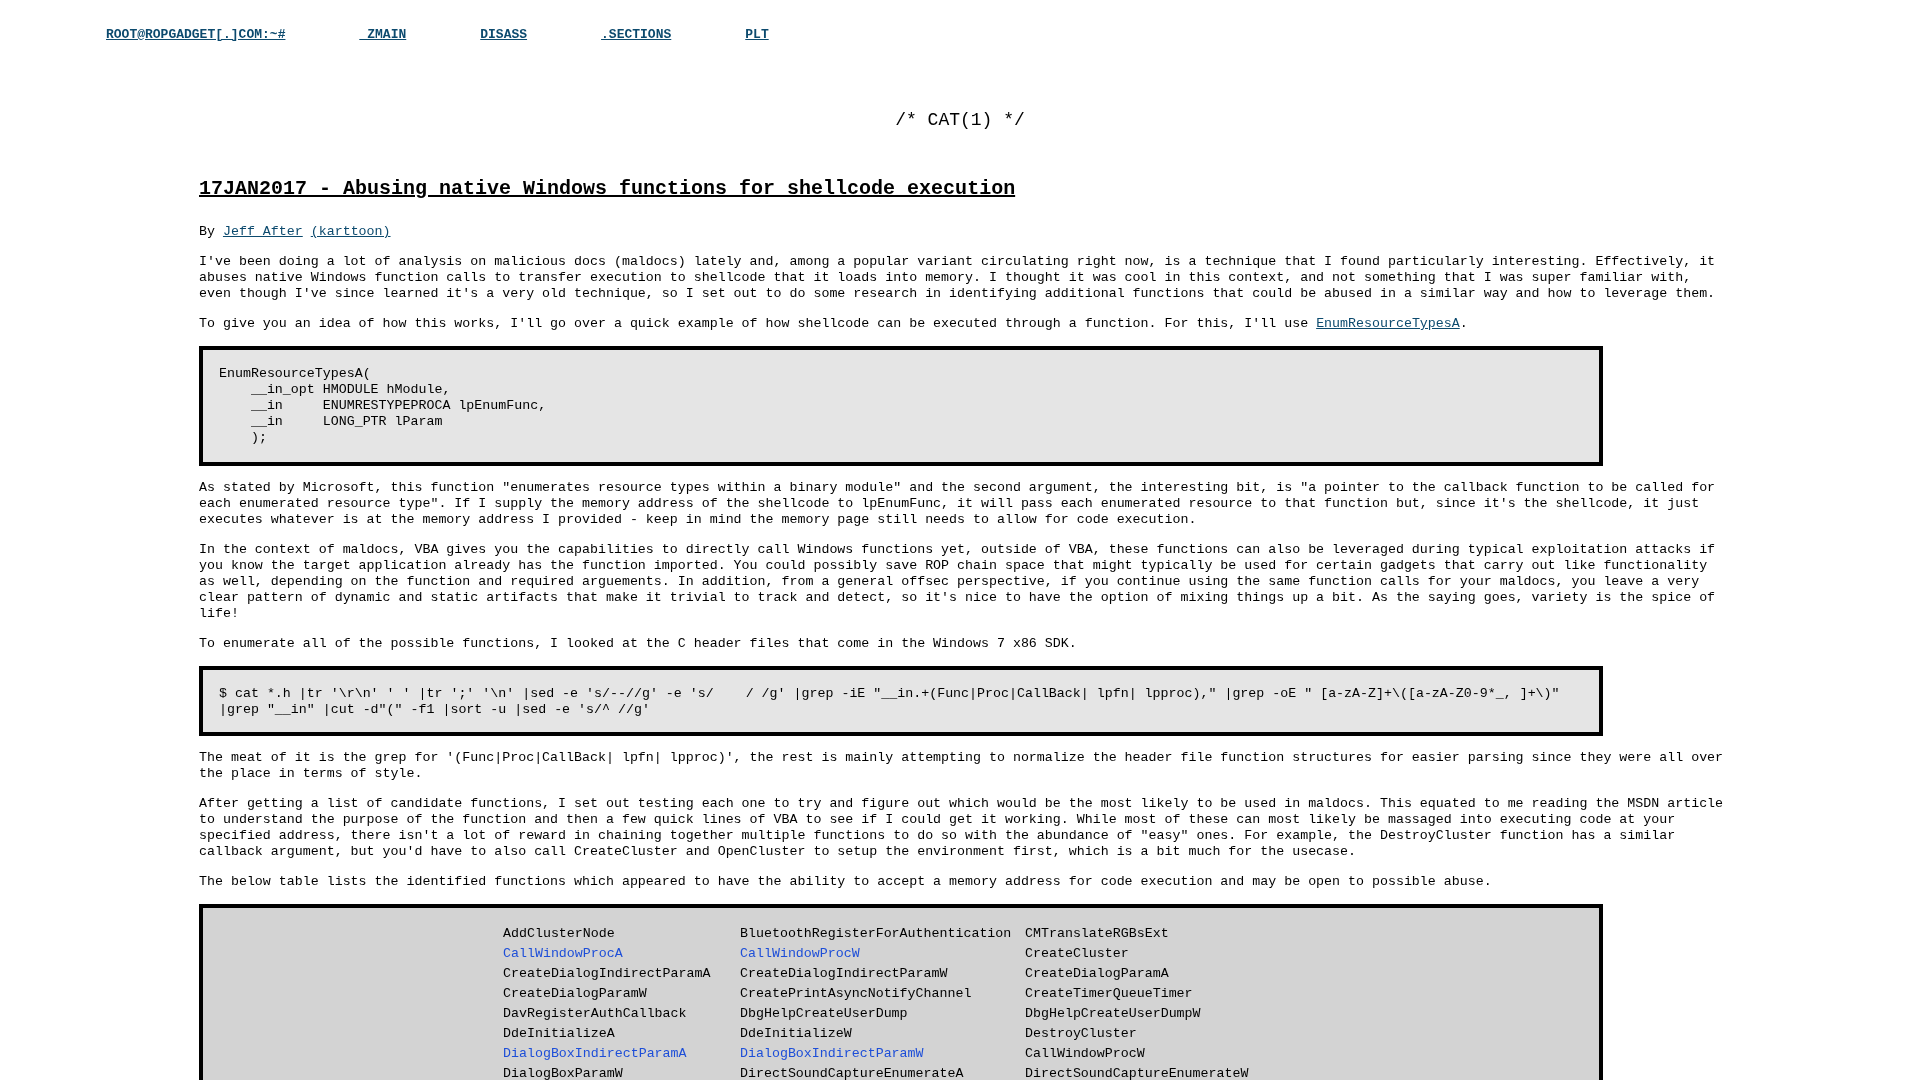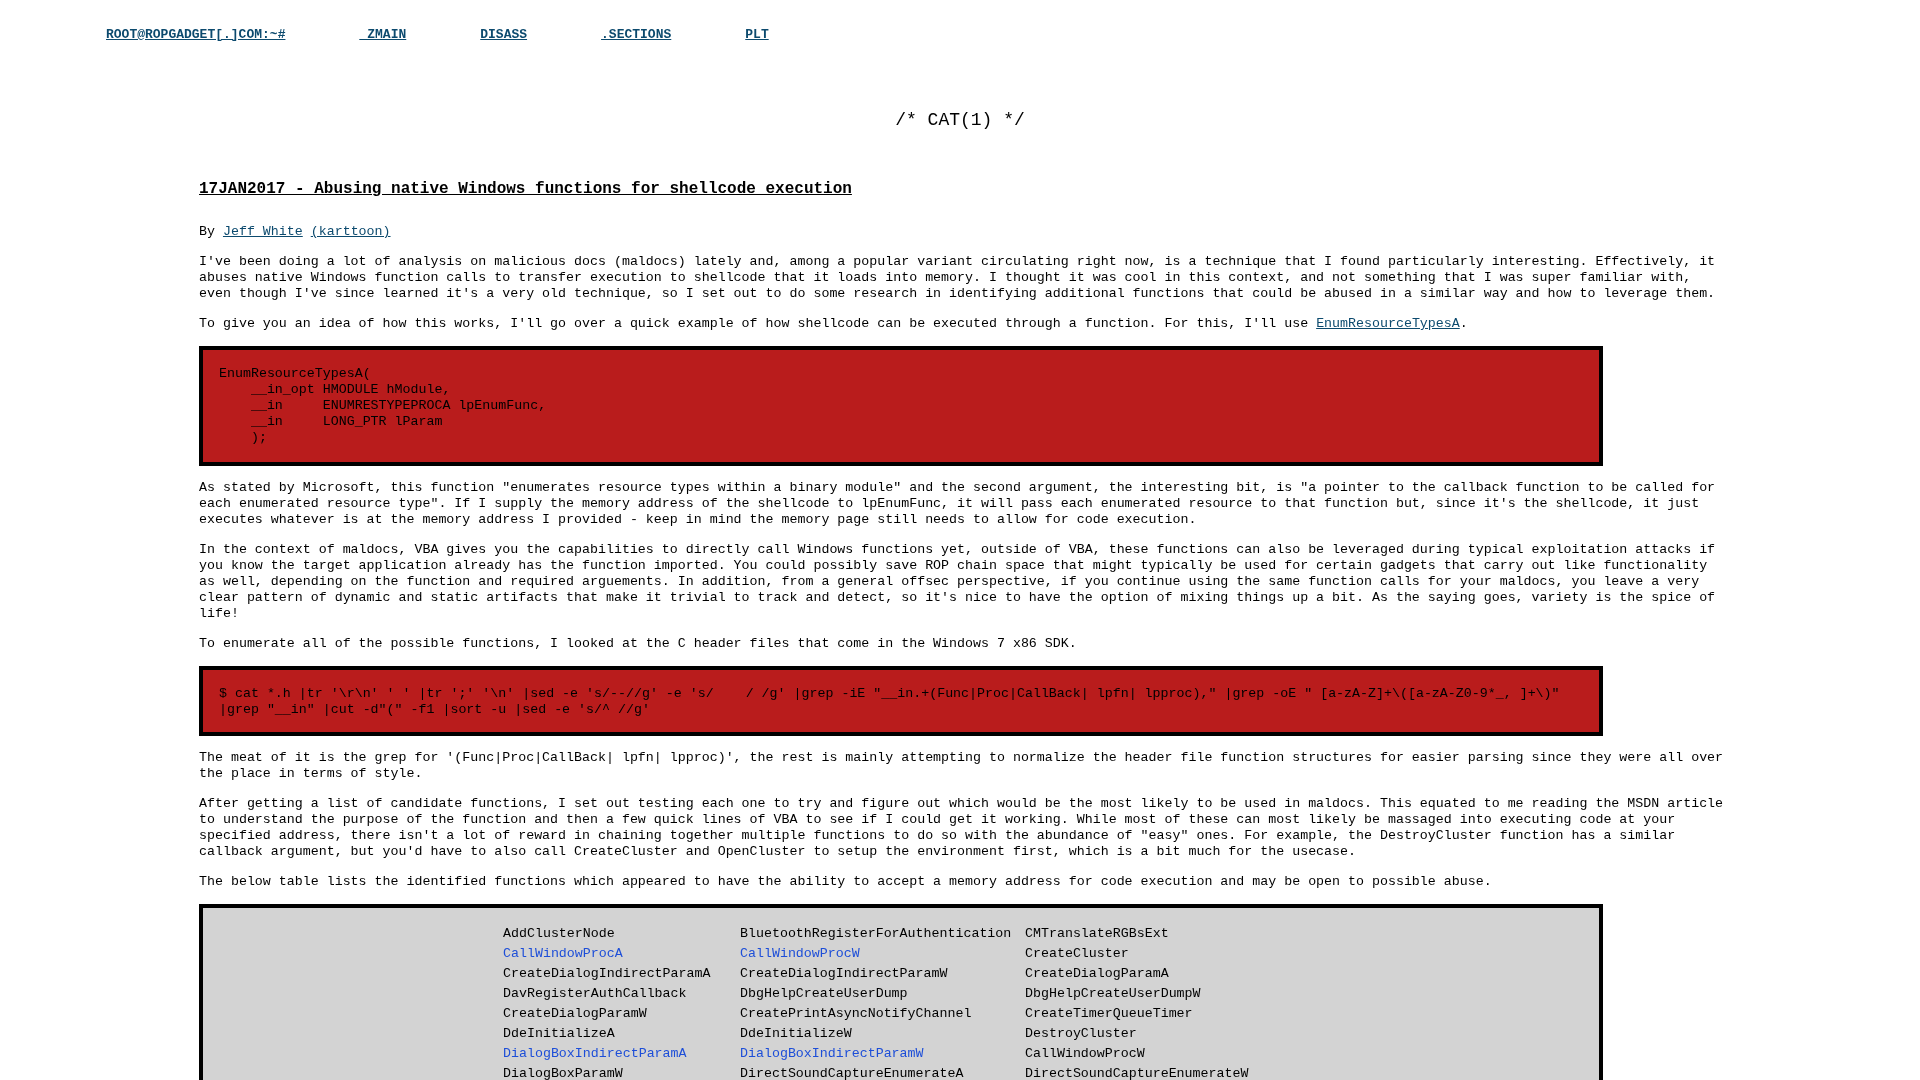--- a/index.html
+++ b/index.html
@@ -46,36 +46,36 @@
     }
 
     .content {
       position: absolute;
       top: 178px;
       left: 199px;
       width: 1530px;
     }
     .post-title {
       font-weight: bold;
-      font-size: 16px;
+      font-size: 20px;
       text-decoration: underline;
       margin: 0;
       height: 22px;
       line-height: 22px;
     }
     p {
       margin: 0;
       line-height: 16px;
       white-space: normal;
     }
     .byline { margin-top: 24px; }
     .gap { margin-top: 14px; }
 
     .codebox {
-      background: #b91c1c;
+      background: #e5e5e5;
       border: 4px solid #000;
       width: 1404px;
       box-sizing: border-box;
       padding: 16px 16px;
       margin-top: 14px;
       font-family: "Liberation Mono", monospace;
       font-size: 13.3px;
     }
     .codebox pre {
       margin: 0;
@@ -121,21 +121,21 @@
   <a class="n2">DISASS</a>
   <a class="n3">.SECTIONS</a>
   <a class="n4">PLT</a>
 </nav>
 
 <div class="cat-title">/* CAT(1) */</div>
 
 <main class="content">
   <h1 class="post-title">17JAN2017 - Abusing native Windows functions for shellcode execution</h1>
 
-  <p class="byline"><span>By </span><a>Jeff White</a> <a>(karttoon)</a></p>
+  <p class="byline"><span>By </span><a>Jeff After</a> <a>(karttoon)</a></p>
 
   <p class="gap">I've been doing a lot of analysis on malicious docs (maldocs) lately and, among a popular variant circulating right now, is a technique that I found particularly interesting. Effectively, it abuses native Windows function calls to transfer execution to shellcode that it loads into memory. I thought it was cool in this context, and not something that I was super familiar with, even though I've since learned it's a very old technique, so I set out to do some research in identifying additional functions that could be abused in a similar way and how to leverage them.</p>
 
   <p class="gap"><span>To give you an idea of how this works, I'll go over a quick example of how shellcode can be executed through a function. For this, I'll use </span><a>EnumResourceTypesA</a><span>.</span></p>
 
   <div class="codebox">
     <pre>EnumResourceTypesA(
     __in_opt HMODULE hModule,
     __in     ENUMRESTYPEPROCA lpEnumFunc,
     __in     LONG_PTR lParam
@@ -170,28 +170,28 @@
           <td class="c0 red">CallWindowProcA</td>
           <td class="c1 red">CallWindowProcW</td>
           <td class="c2">CreateCluster</td>
         </tr>
         <tr>
           <td class="c0">CreateDialogIndirectParamA</td>
           <td class="c1">CreateDialogIndirectParamW</td>
           <td class="c2">CreateDialogParamA</td>
         </tr>
         <tr>
+          <td class="c0">CreateDialogParamW</td>
+          <td class="c1">CreatePrintAsyncNotifyChannel</td>
+          <td class="c2">CreateTimerQueueTimer</td>
+        </tr>
+        <tr>
           <td class="c0">DavRegisterAuthCallback</td>
           <td class="c1">DbgHelpCreateUserDump</td>
           <td class="c2">DbgHelpCreateUserDumpW</td>
-        </tr>
-        <tr>
-          <td class="c0">CreateDialogParamW</td>
-          <td class="c1">CreatePrintAsyncNotifyChannel</td>
-          <td class="c2">CreateTimerQueueTimer</td>
         </tr>
         <tr>
           <td class="c0">DdeInitializeA</td>
           <td class="c1">DdeInitializeW</td>
           <td class="c2">DestroyCluster</td>
         </tr>
         <tr>
           <td class="c0 red">DialogBoxIndirectParamA</td>
           <td class="c1 red">DialogBoxIndirectParamW</td>
           <td class="c2">CallWindowProcW</td>

